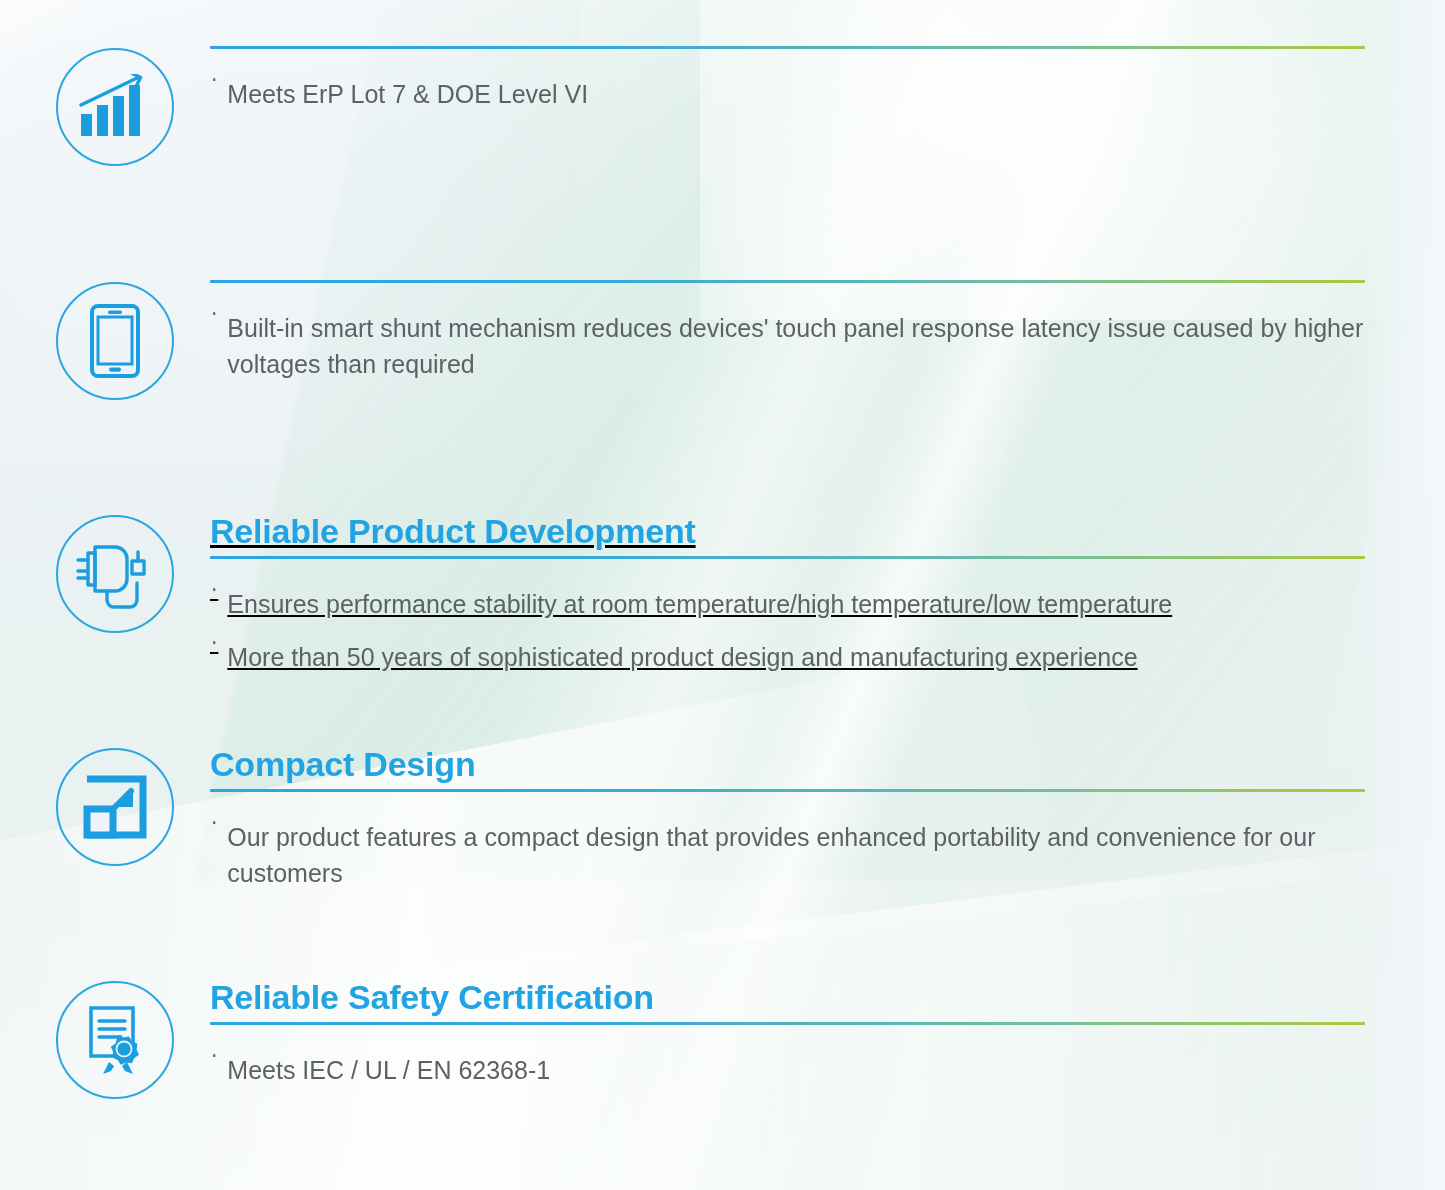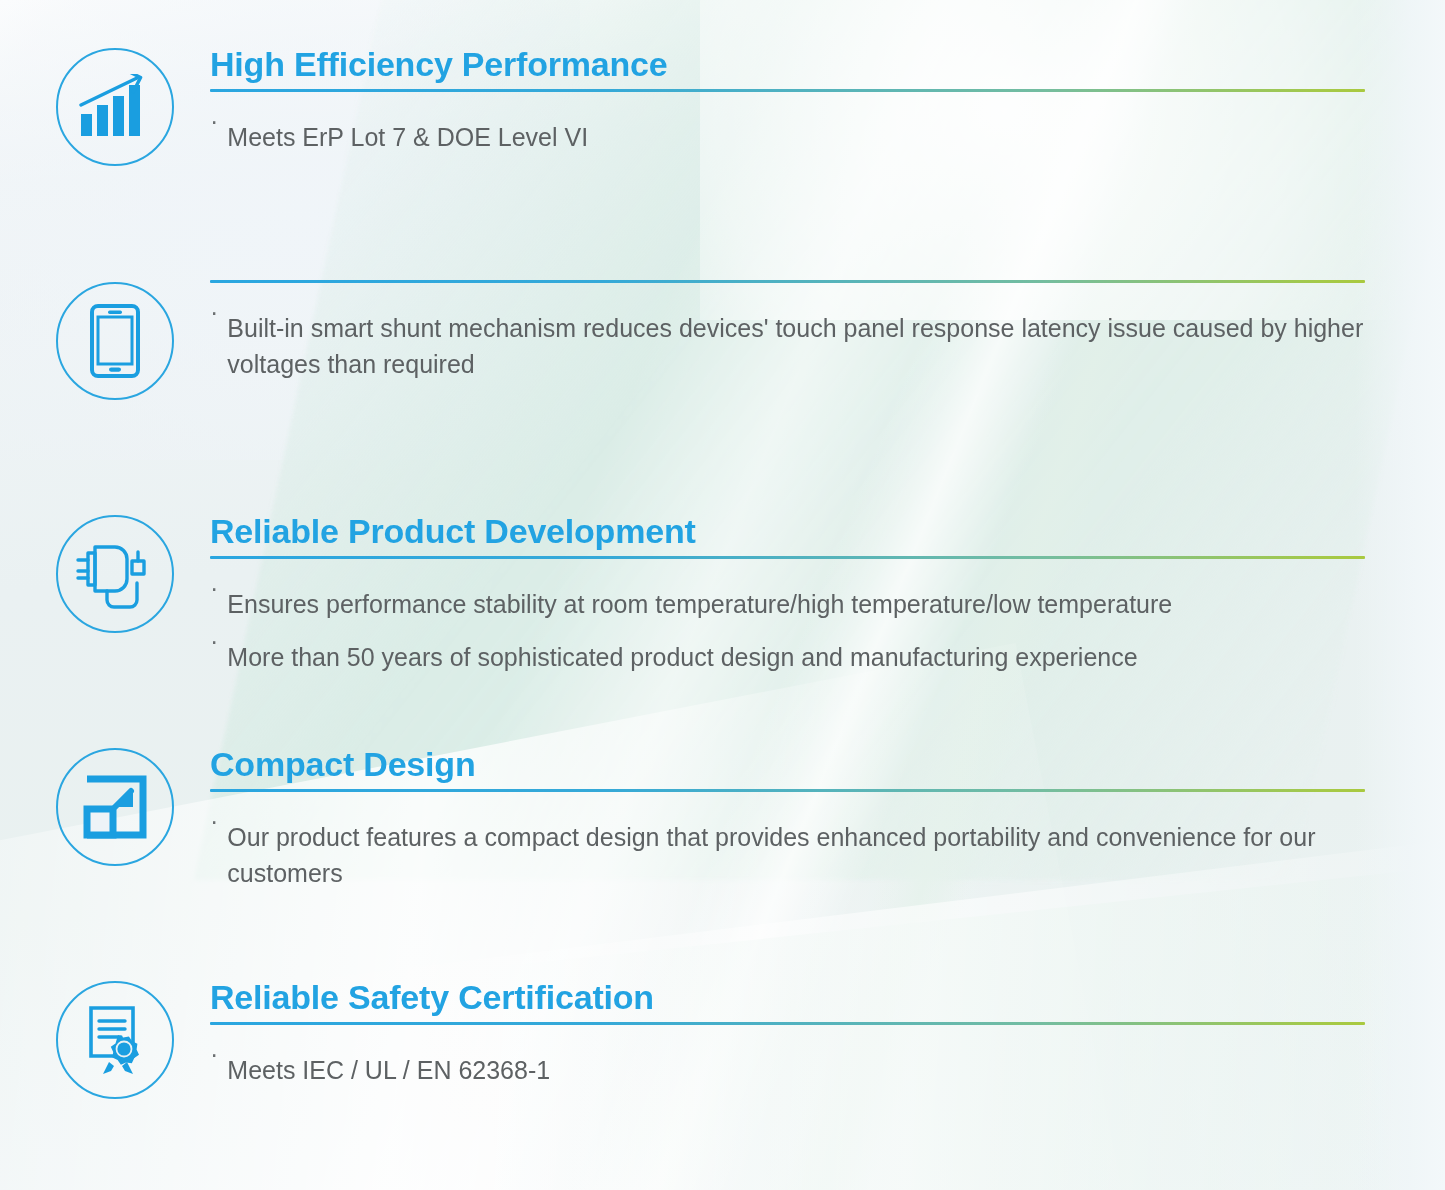--- a/index.html
+++ b/index.html
@@ -153,21 +153,21 @@
     font-size: 25px;
     line-height: 1.42;
     margin-right: 9px;
     flex-shrink: 0;
   }
   .bullet-text { flex: 1; margin-top: 16px; }
 
   
   #row-0 { top: 46px; }
   #row-1 { top: 280px; }
-  #row-2 { top: 513px; }
+  #row-2 { top: 513px; text-decoration: underline; }
   #row-3 { top: 746px; }
   #row-4 { top: 979px; }
 </style>
 </head>
 <body>
 
 <div id="page">
 
   <div class="bg-layer bg-topleft"></div>
   <div class="bg-layer bg-green-block"></div>
@@ -189,21 +189,20 @@
             <rect x="2" y="40" width="11" height="22" fill="#1a9ee0"></rect>
             <rect x="18" y="31" width="11" height="31" fill="#1a9ee0"></rect>
             <rect x="34" y="22" width="11" height="40" fill="#1a9ee0"></rect>
             <rect x="50" y="11" width="11" height="51" fill="#1a9ee0"></rect>
             <path d="M2 31 L58 4" stroke="#1a9ee0" stroke-width="3.4" stroke-linecap="round"></path>
             <path d="M45 2 L61 2 L61 18" stroke="#1a9ee0" stroke-width="3.4" stroke-linecap="round" stroke-linejoin="round" fill="none" transform="rotate(27 58 4)"></path>
           </svg>
         </div>
       </div>
       <div class="feature-body">
-        <div class="feature-title">High Efficiency Performance</div>
         <div class="feature-divider"></div>
         <ul class="bullet-list">
           <li class="bullet-item">
             <span class="bullet-dot">·</span>
             <span class="bullet-text">Meets ErP Lot 7 &amp; DOE Level VI</span>
           </li>
         </ul>
       </div>
     </div>
 

